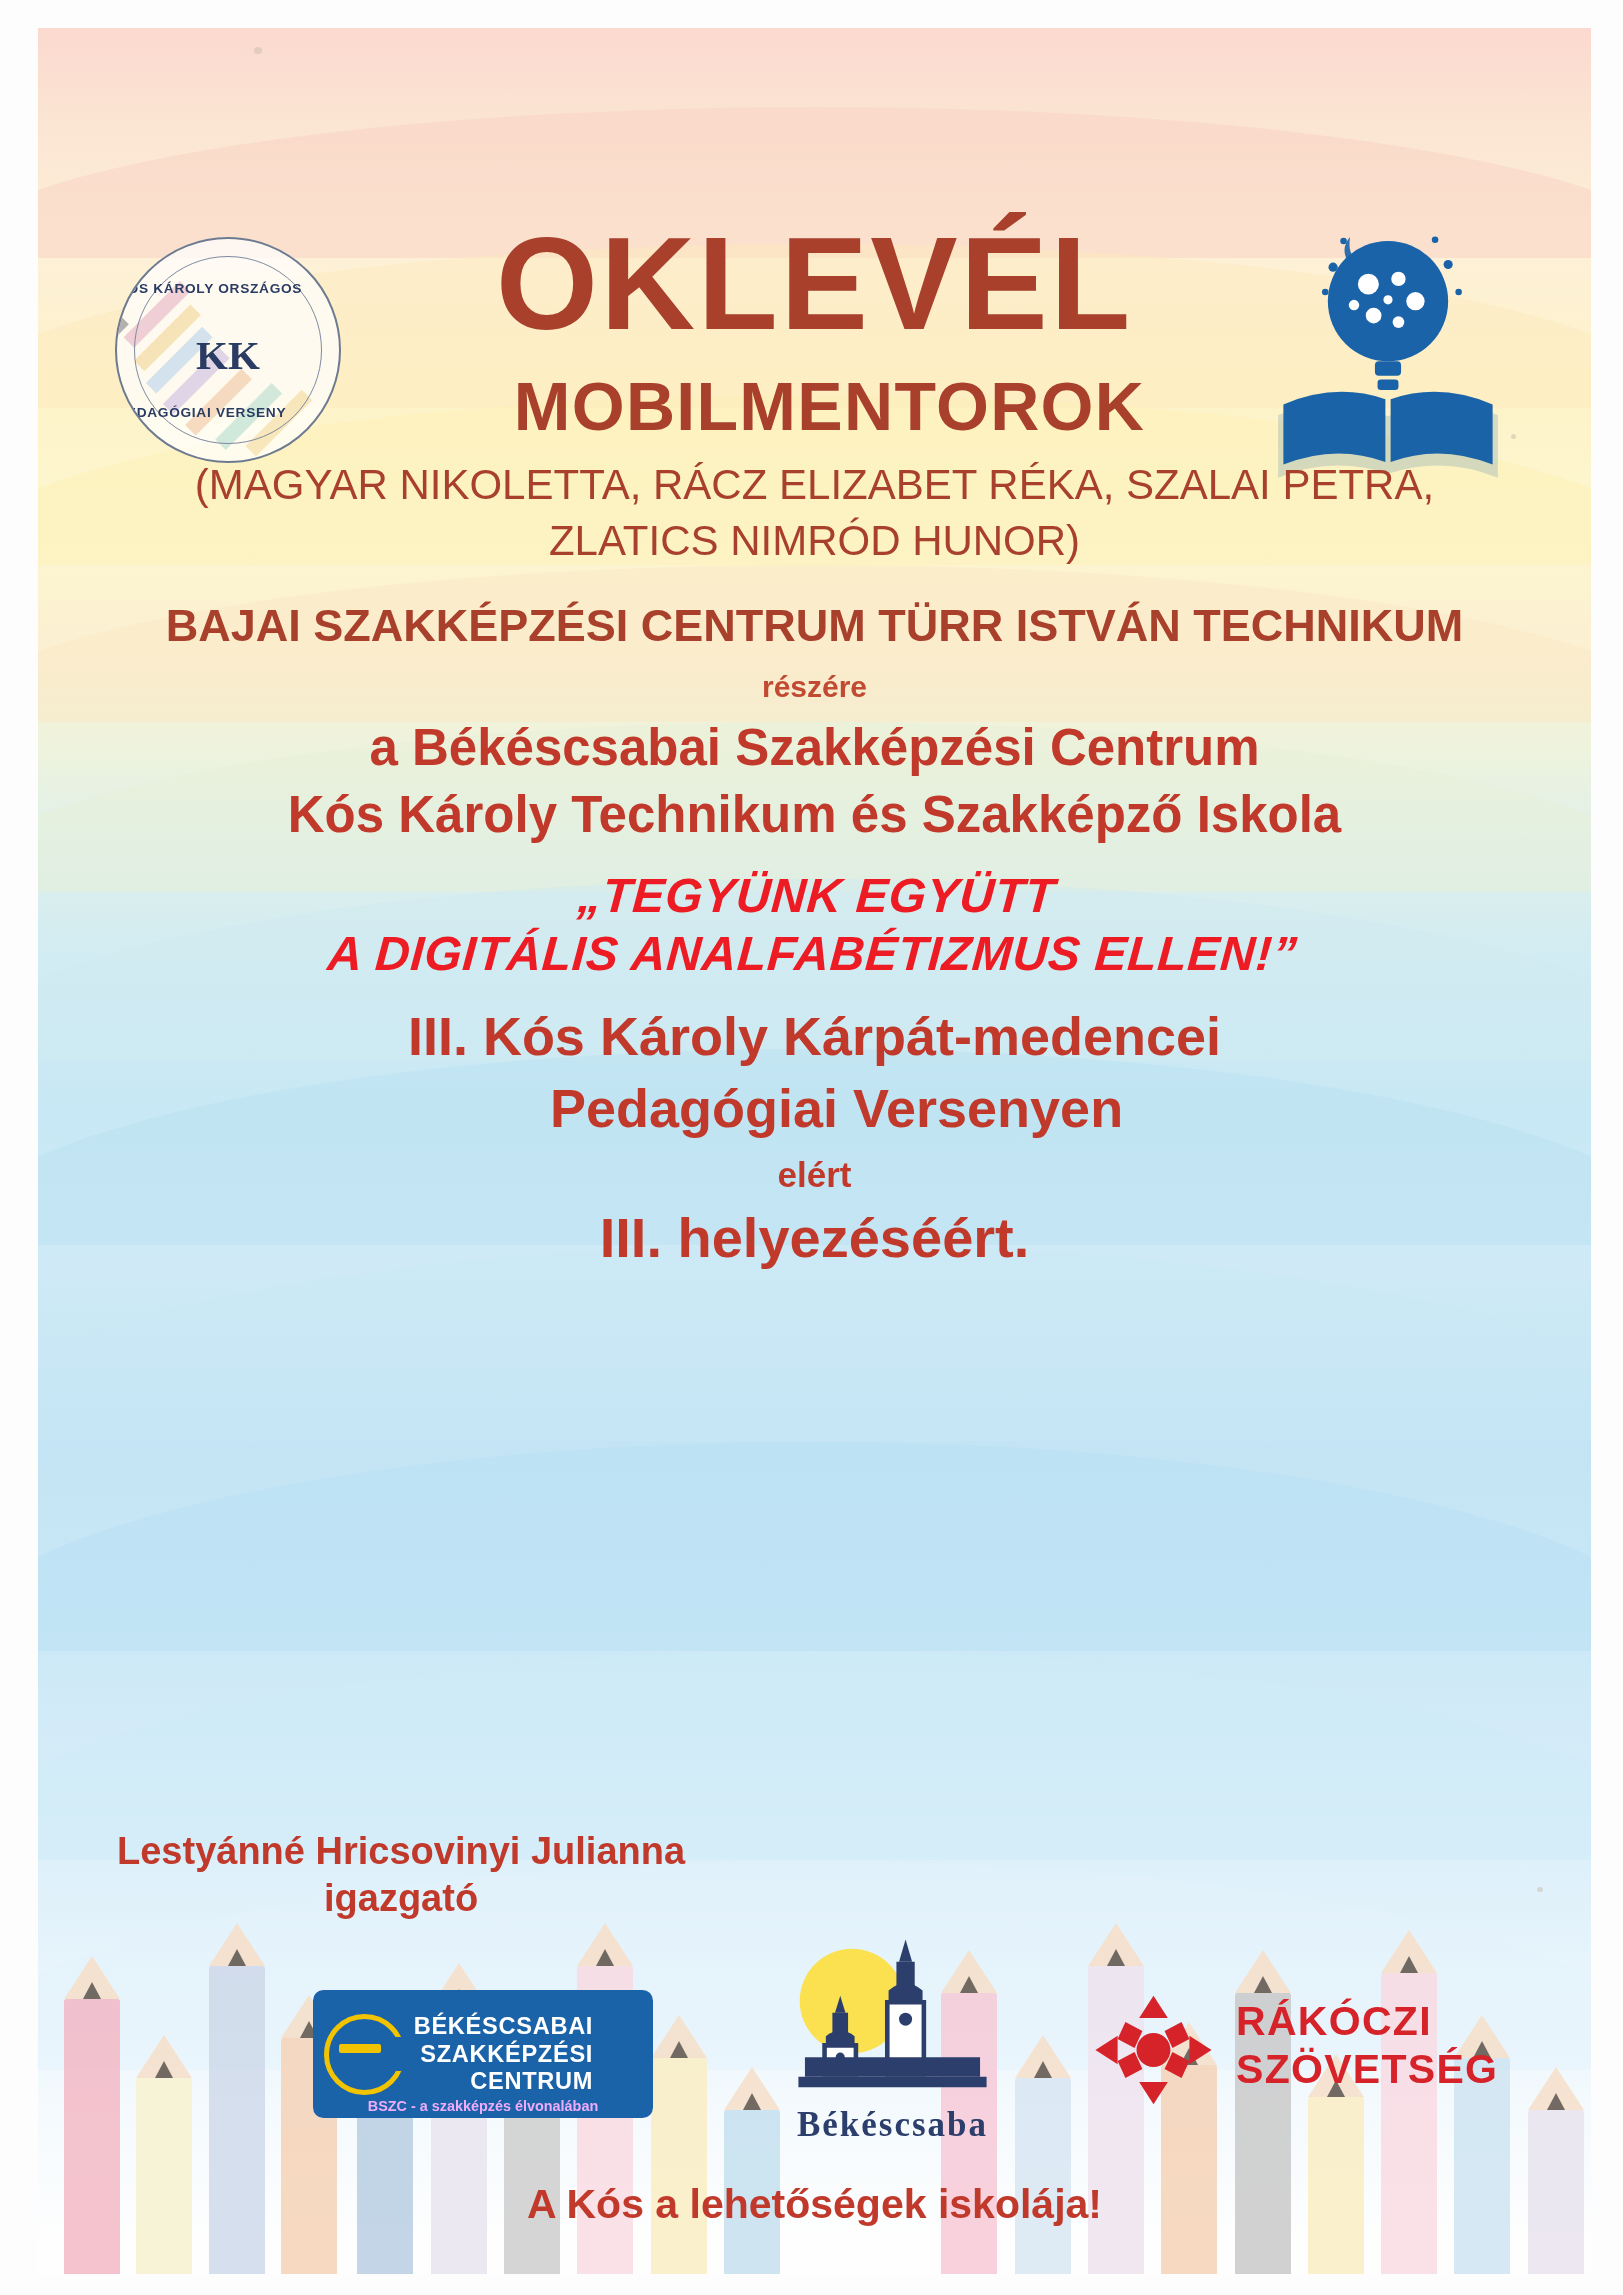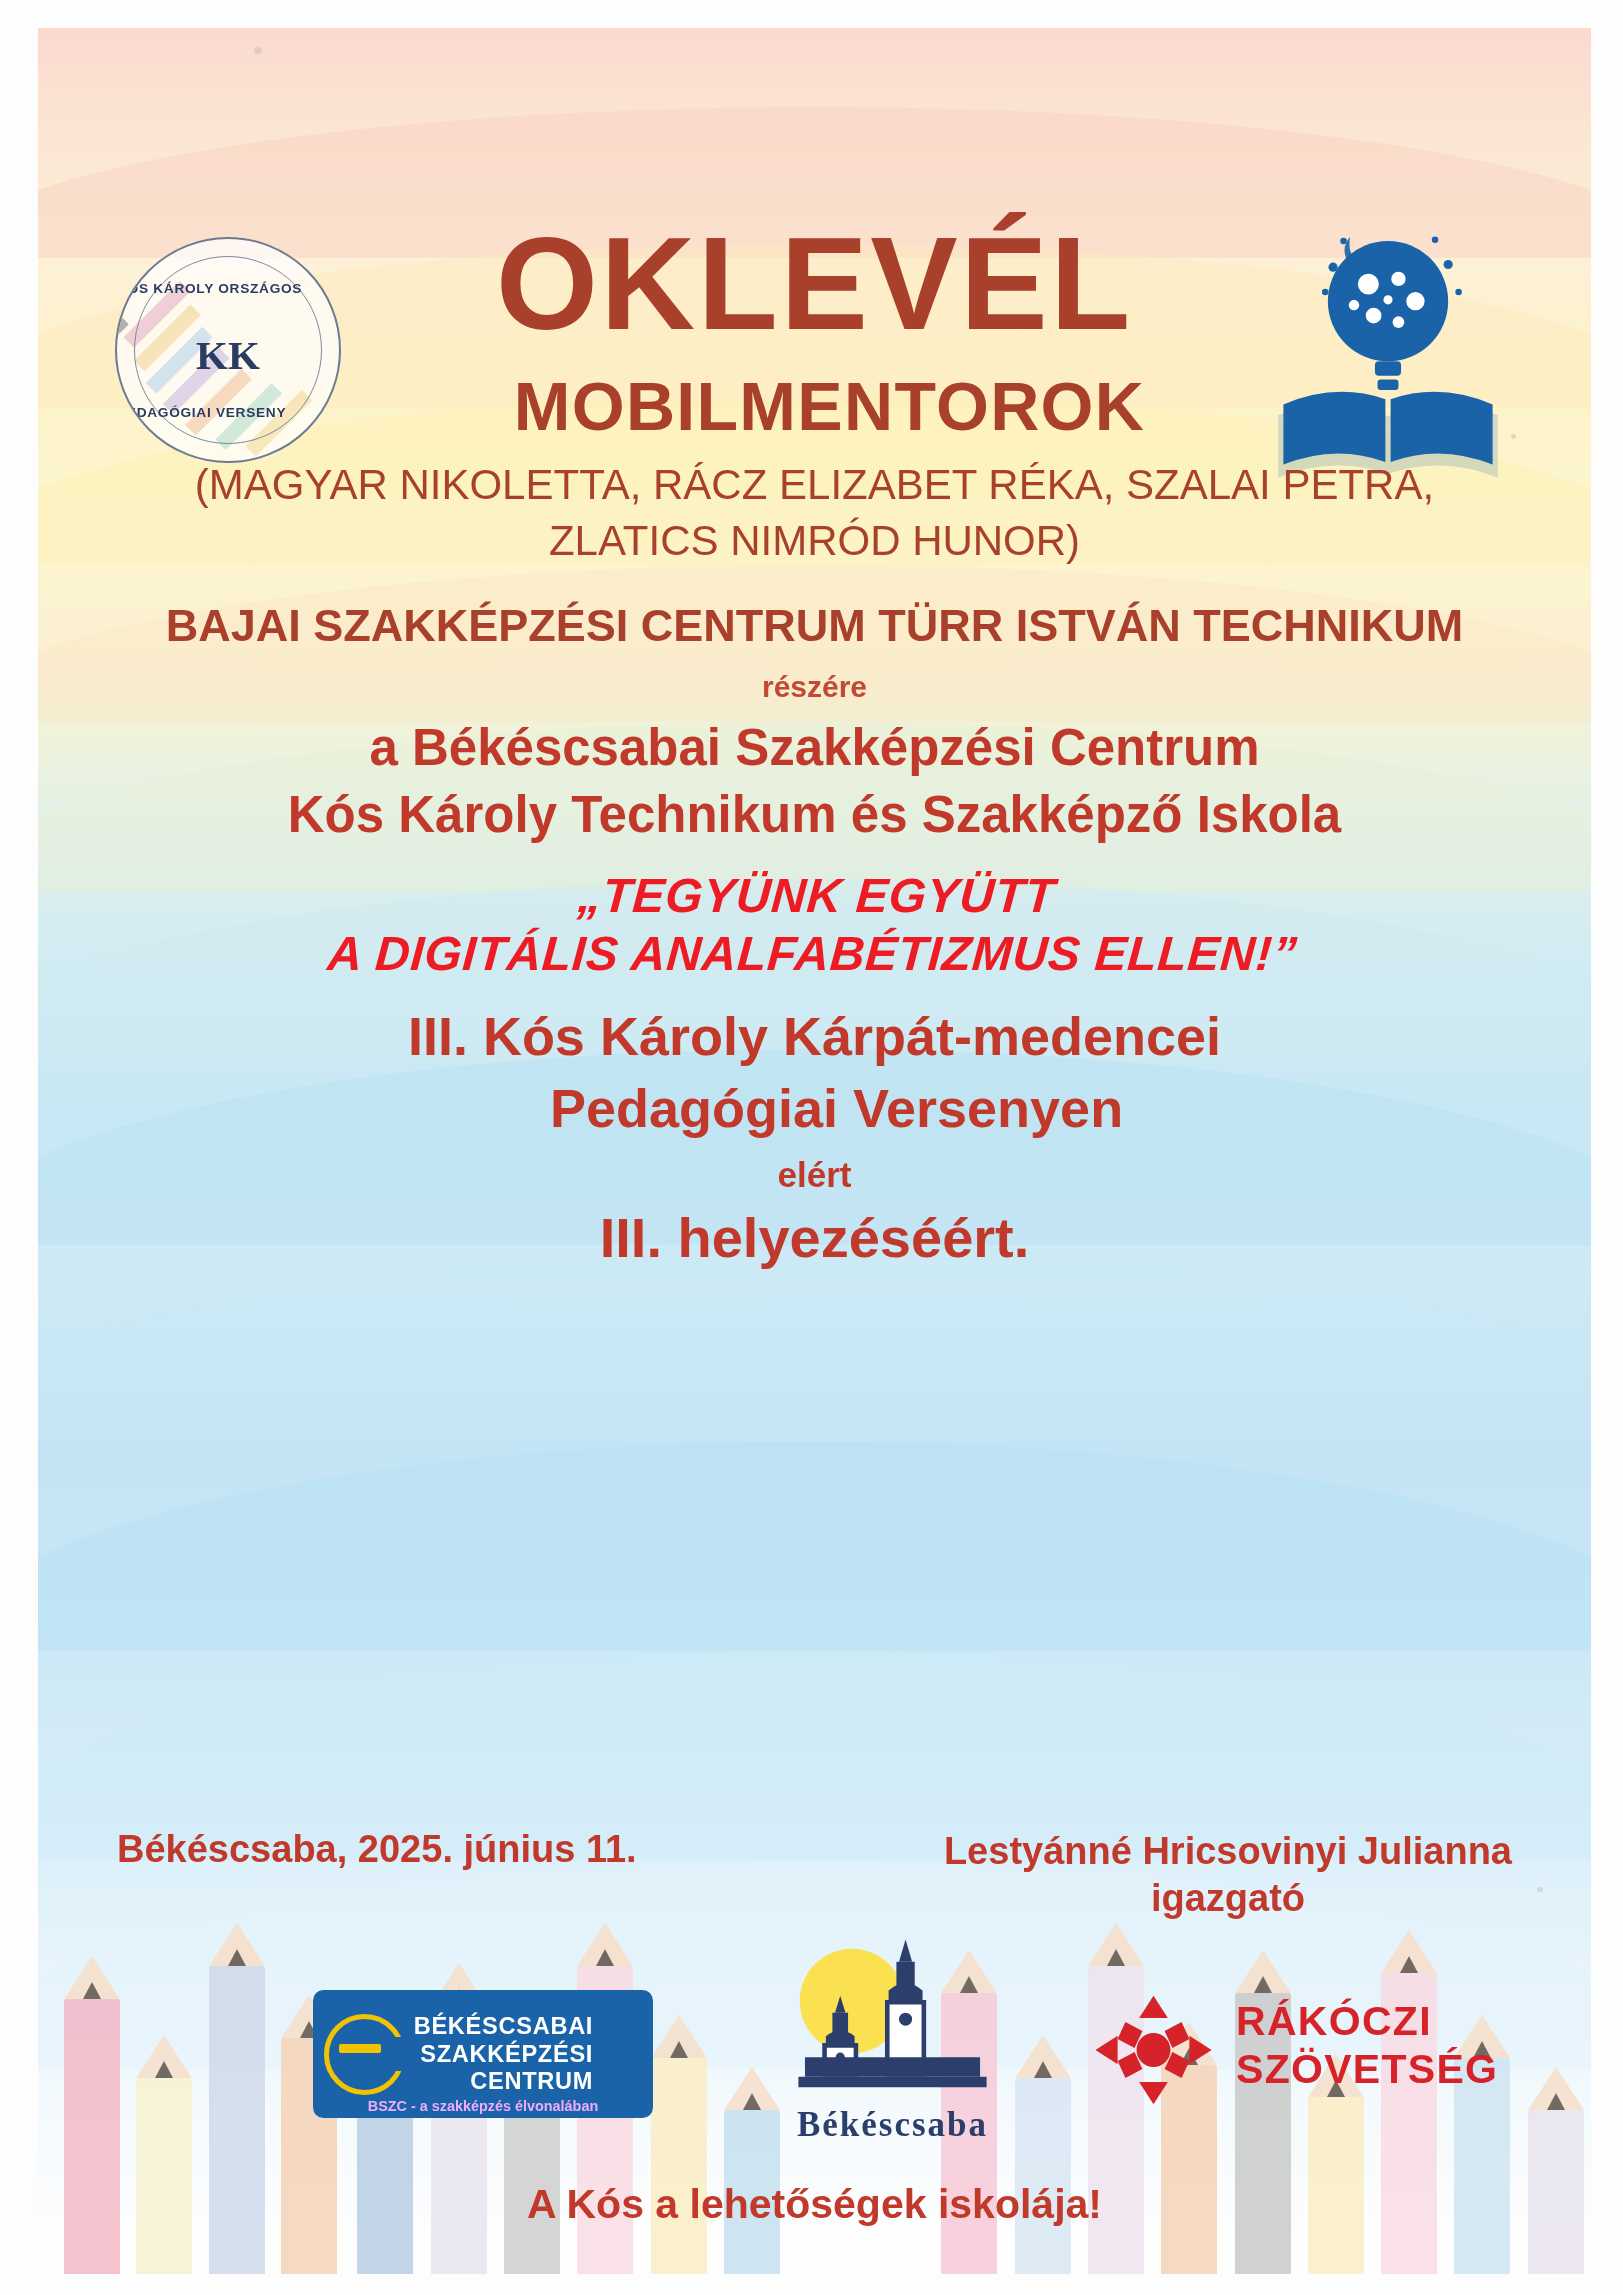--- a/index.html
+++ b/index.html
@@ -565,21 +565,20 @@
         <div>„TEGYÜNK EGYÜTT</div>
         <div>A DIGITÁLIS ANALFABÉTIZMUS ELLEN!”</div>
       </div>
       <div class="comp1">III. Kós Károly Kárpát-medencei</div>
       <div class="comp2">Pedagógiai Versenyen</div>
       <div class="elert">elért</div>
       <div class="place">III. helyezéséért.</div>
     </div>
 
     <div id="sigrow">
-      <div class="place-date">Békéscsaba, 2025. június 11.</div>
       <div class="signer">
         <div>Lestyánné Hricsovinyi Julianna</div>
         <div>igazgató</div>
       </div>
     </div>
 
     <div id="logos">
 
       <div id="bszc-logo">
         <div class="e-mark"></div>

